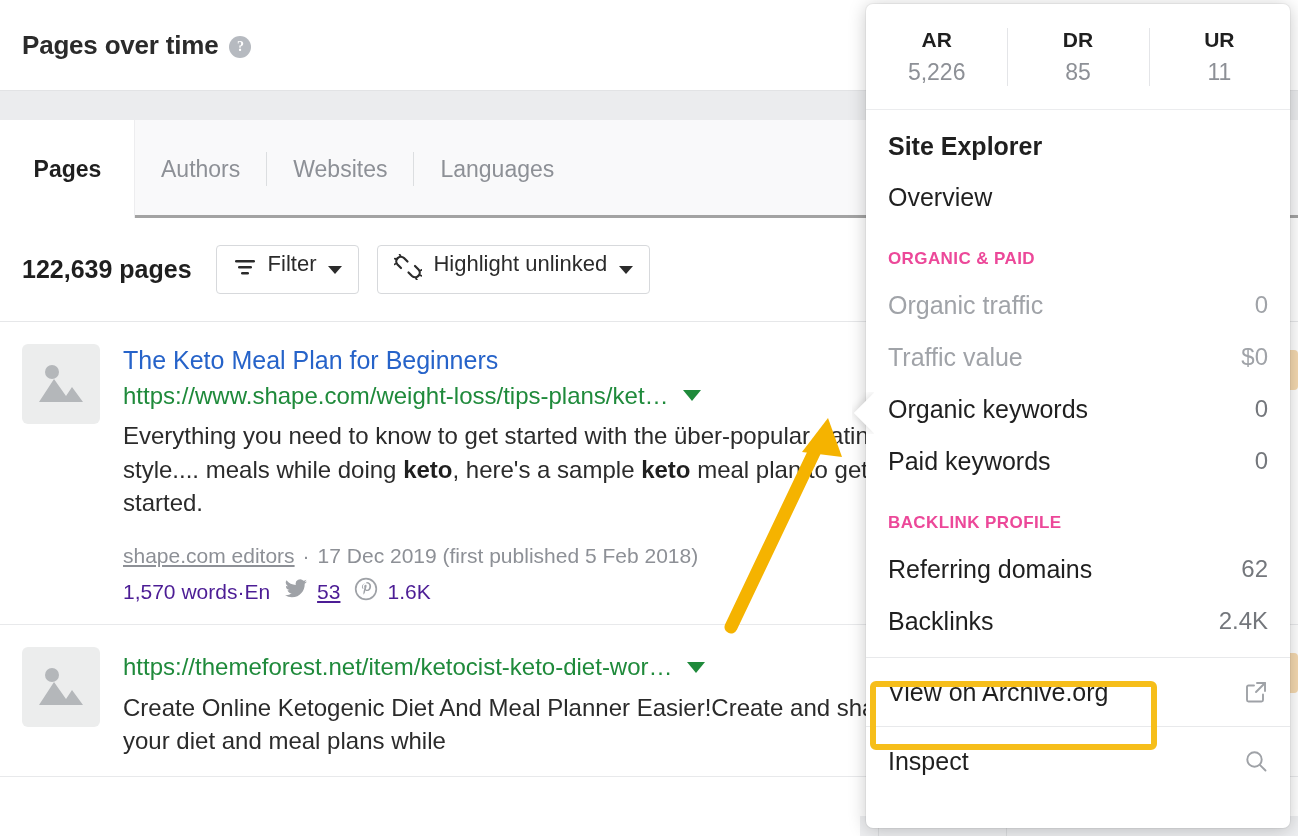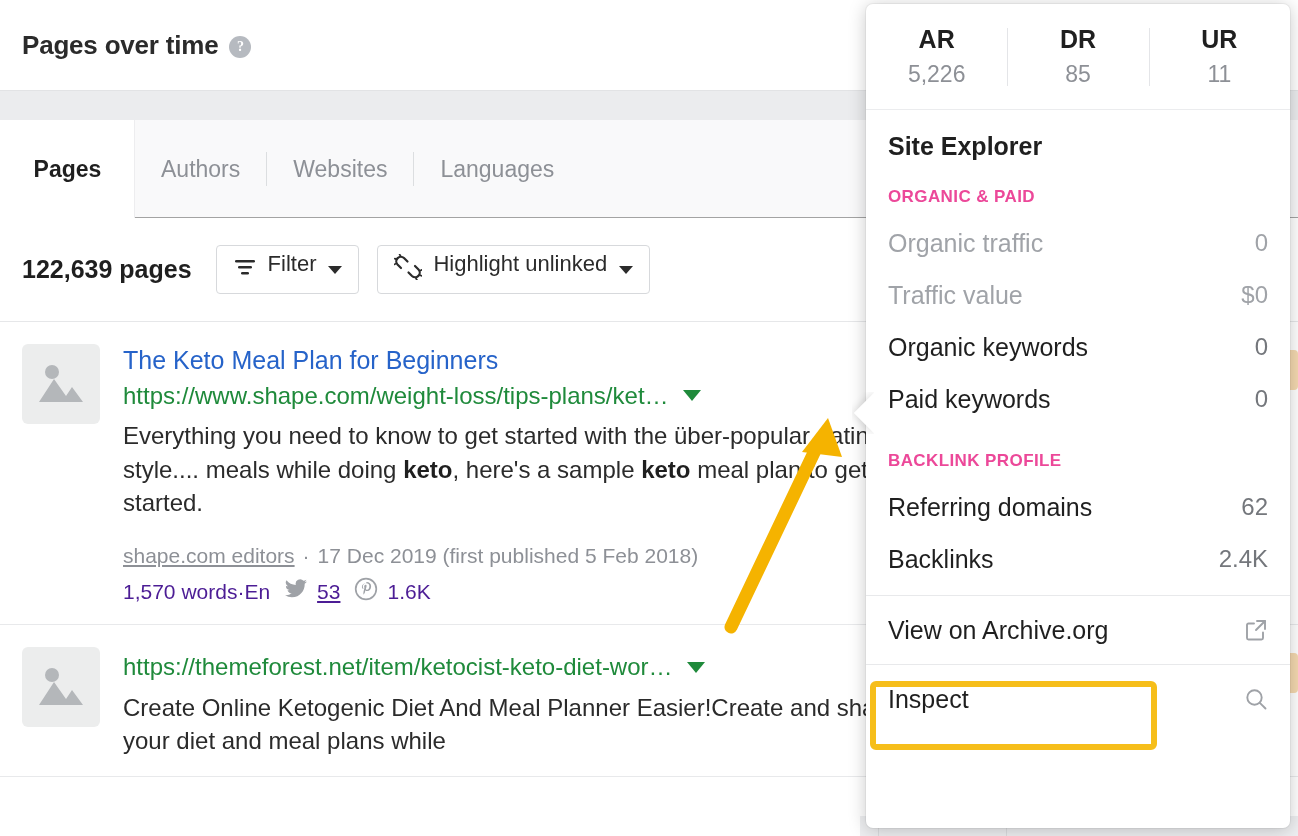--- a/index.html
+++ b/index.html
@@ -41,21 +41,21 @@
   .grey-band {
     position:absolute; left:0; top:90px; width:1298px; height:30px;
     background:#ebecee;
     border-top:1px solid #e2e3e5;
   }
 
   
   .tabstrip {
     position:absolute; left:0; top:120px; width:1298px; height:98px;
     background:#f9f9fa;
-    border-bottom:1px solid #a3a3a3;
+    border-bottom:3px solid #a3a3a3;
   }
   .tab-active-bg {
     position:absolute; left:0; top:0; width:135px; height:98px;
     background:#ffffff; border-right:1px solid #ededef;
   }
   .tabs {
     position:absolute; left:0; top:0; height:98px;
     display:flex; align-items:center;
   }
   .tab {
@@ -177,21 +177,21 @@
   }
   .metric {
     flex:1 1 0; display:flex; flex-direction:column;
     align-items:center; justify-content:center;
     position:relative;
   }
   .metric + .metric:before {
     content:""; position:absolute; left:0; top:24px;
     width:1px; height:58px; background:#e4e5e8;
   }
-  .metric .mk { font-size:25px; font-weight:bold; color:#1f1f1f; }
+  .metric .mk { font-size:21px; font-weight:bold; color:#1f1f1f; }
   .metric .mv { font-size:23px; color:#8d9096; margin-top:7px; }
 
   .dd-body { padding:0; }
   .dd-section-title {
     font-size:25px; font-weight:bold; color:#1f1f1f;
     padding:22px 22px 0 22px;
   }
   .dd-group-label {
     font-size:17px; font-weight:bold; color:#ec4899;
     letter-spacing:0.4px; padding:26px 14px 0 22px;
@@ -378,20 +378,23 @@
     <div class="metric">
       <div class="mk">UR</div>
       <div class="mv">11</div>
     </div>
   </div>
 
   <div class="dd-body">
 
     <div class="dd-section-title">Site Explorer</div>
 
+    <div class="dd-item plain" style="margin-top:10px;">
+      <span>Overview</span>
+    </div>
 
     <div class="dd-group-label">ORGANIC &amp; PAID</div>
 
     <div class="dd-item disabled" style="margin-top:10px;">
       <span>Organic traffic</span>
       <span class="val">0</span>
     </div>
     <div class="dd-item disabled">
       <span>Traffic value</span>
       <span class="val">$0</span>

